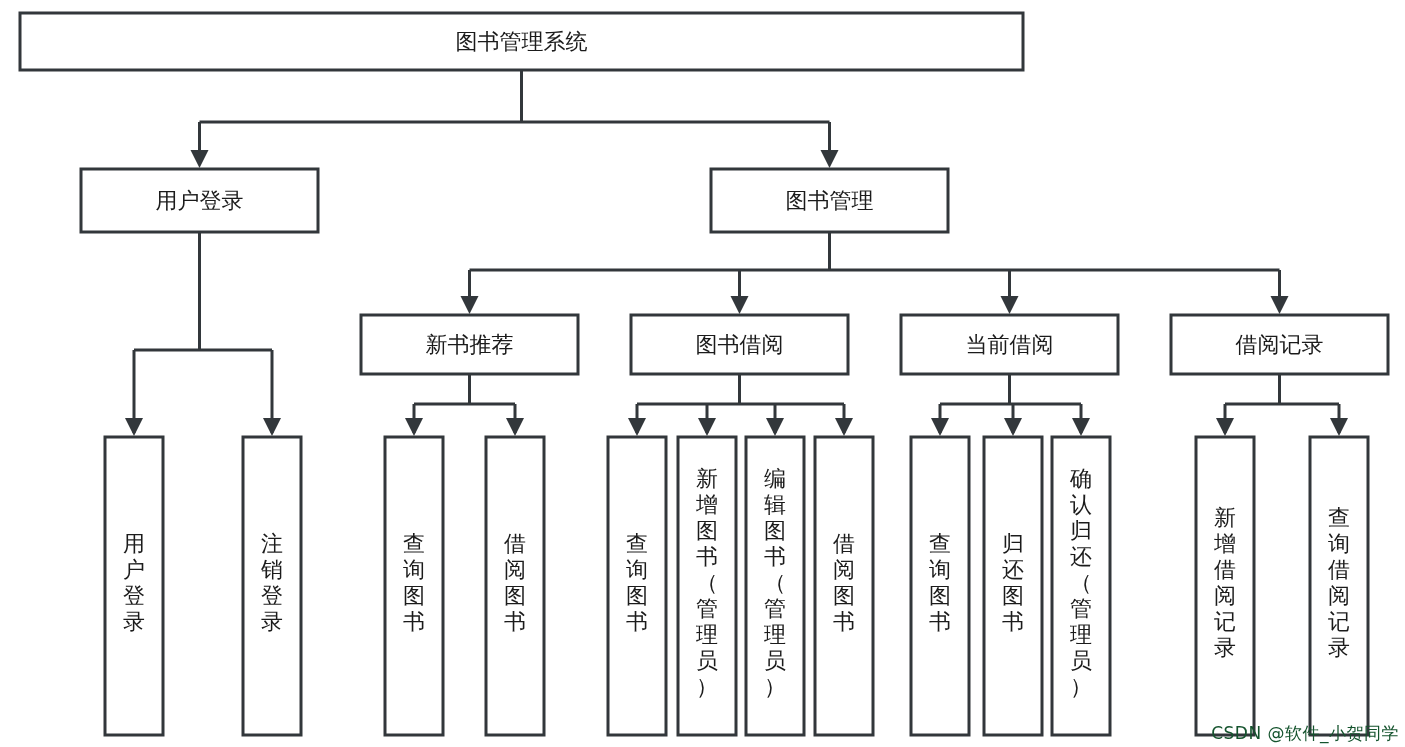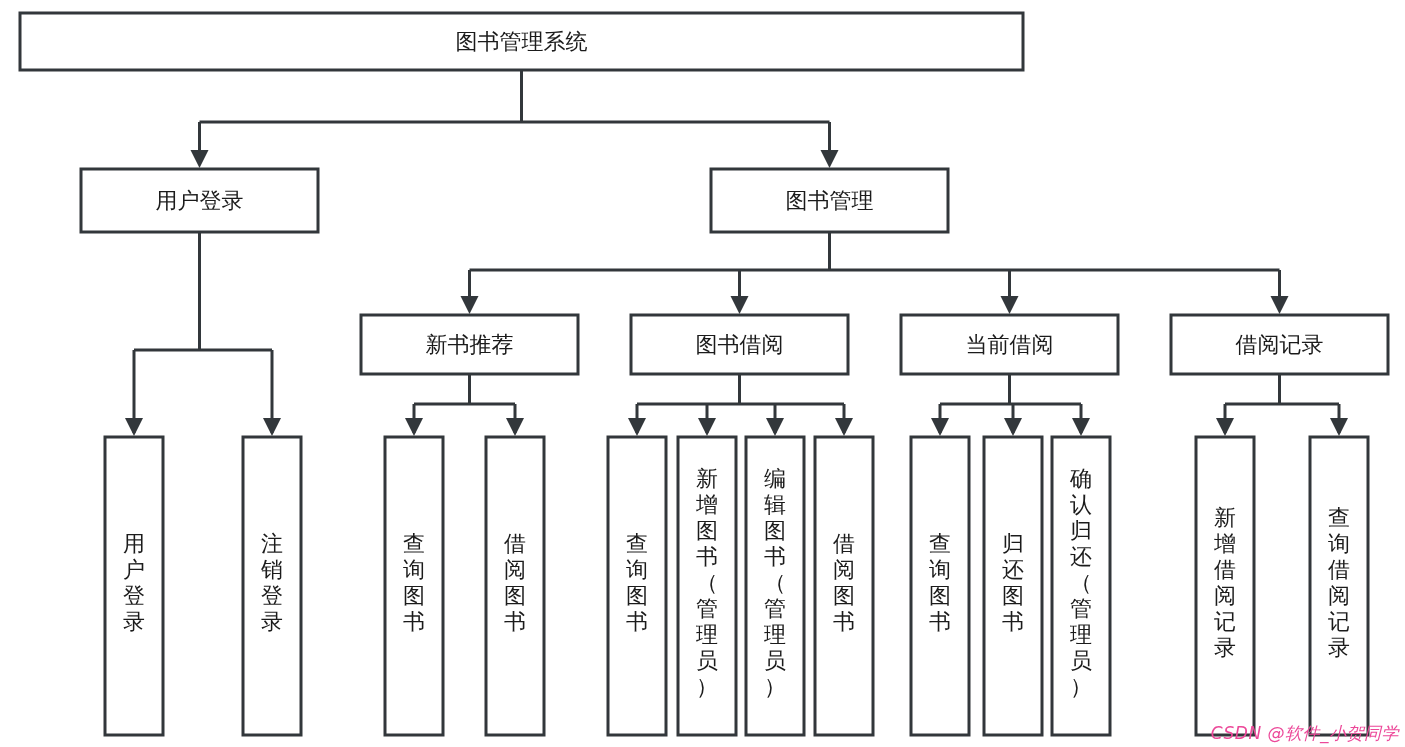--- a/index.html
+++ b/index.html
@@ -7,23 +7,23 @@
        font-family:"DejaVu Sans","Liberation Sans",sans-serif;}
   #diagram-root{position:relative;width:1405px;height:747px;background:#fff;border-radius:8px;}
   svg#tree{position:absolute;left:0;top:0;width:1405px;height:747px;display:block;}
   .node-box{fill:#ffffff;stroke:#32373b;stroke-width:3;}
   .edge{stroke:#32373b;stroke-width:3;fill:none;}
   .arrow-head{fill:#32373b;stroke:none;}
   .node-label{fill:#1b1b1b;font-family:"DejaVu Sans","Liberation Sans",sans-serif;
               font-size:22px;text-anchor:middle;dominant-baseline:middle;}
   .node-label-v{fill:#1b1b1b;font-family:"DejaVu Sans","Liberation Sans",sans-serif;
                 font-size:22px;text-anchor:middle;}
-  .watermark{position:absolute;right:6px;bottom:2px;color:#ec4899;font-size:17px;
+  .watermark{position:absolute;right:6px;bottom:2px;color:#14532d;font-size:17px;
              font-family:"DejaVu Sans","Liberation Sans",sans-serif;white-space:nowrap;
-             letter-spacing:.5px;font-style:italic;}
+             letter-spacing:.5px;}
 </style>
 </head>
 <body>
 
 <div id="diagram-root">
   <svg id="tree" viewBox="0 0 1405 747" xmlns="http://www.w3.org/2000/svg">
     <g id="edges-layer">
         <path d="M 521.5 70 L 521.5 122" class="edge"></path>
         <path d="M 199.5 122 L 829.5 122" class="edge"></path>
         <path d="M 199.5 122 L 199.5 165" class="edge"></path>

